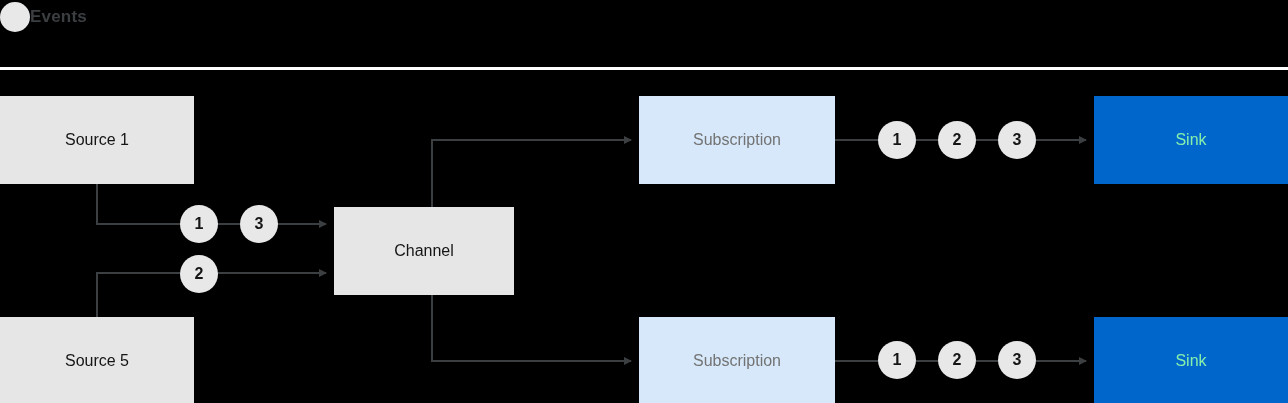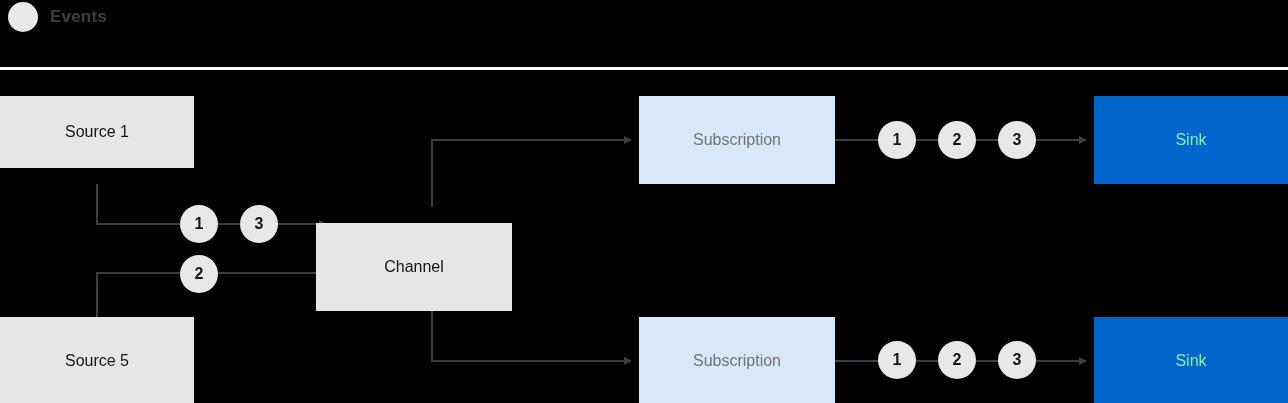--- a/index.html
+++ b/index.html
@@ -18,25 +18,24 @@
   .stage {
     position: absolute;
     left: 0; top: 0;
     width: 1288px;
     height: 403px;
   }
 
   
   .legend {
     position: absolute;
-    left: 8px;
+    left: 0px;
     top: 2px;
     display: flex;
     align-items: center;
-    gap: 12px;
   }
   .legend-dot {
     width: 30px;
     height: 30px;
     border-radius: 50%;
     background: #e8e8e8;
   }
   .legend-label {
     color: #3c3f42;
     font-size: 17px;
@@ -125,29 +124,29 @@
       <path d="M432,207 L432,140 L631,140" marker-end="url(#arrow)"></path>
 
       <path d="M432,295 L432,361 L631,361" marker-end="url(#arrow)"></path>
 
       <path d="M835,140 L1086,140" marker-end="url(#arrow)"></path>
 
       <path d="M835,361 L1086,361" marker-end="url(#arrow)"></path>
     </g>
   </svg>
 
-  <div class="box box-grey" style="left:0px;top:96px;width:194px;height:72px;">
+  <div class="box box-grey" style="left:0px;top:96px;width:194px;height:88px;">
     <span>Source 1</span>
   </div>
 
   <div class="box box-grey" style="left:0px;top:317px;width:194px;height:88px;">
     <span>Source 5</span>
   </div>
 
-  <div class="box box-grey" style="left:316px;top:207px;width:196px;height:88px;margin-top:16px;">
+  <div class="box box-grey" style="left:334px;top:207px;width:180px;height:88px;">
     <span>Channel</span>
   </div>
 
   <div class="box box-lightblue" style="left:639px;top:96px;width:196px;height:88px;">
     <span>Subscription</span>
   </div>
 
   <div class="box box-lightblue" style="left:639px;top:317px;width:196px;height:88px;">
     <span>Subscription</span>
   </div>

